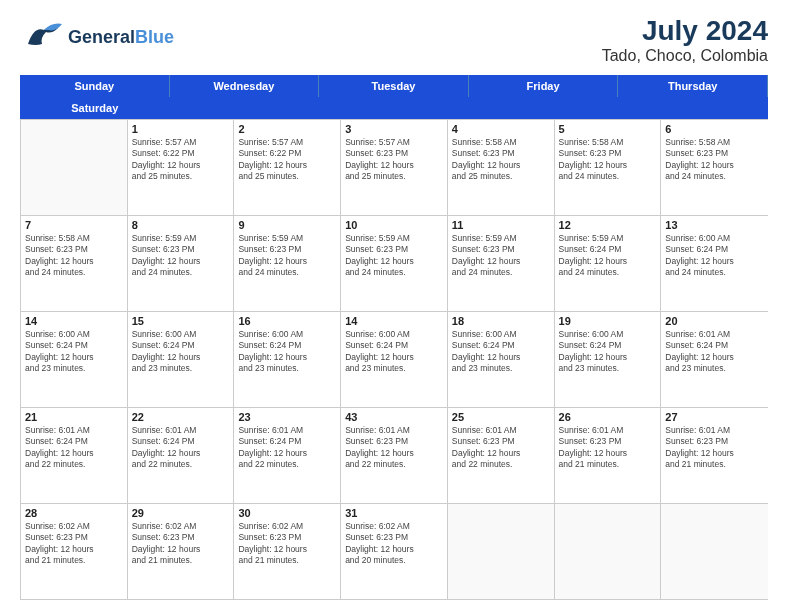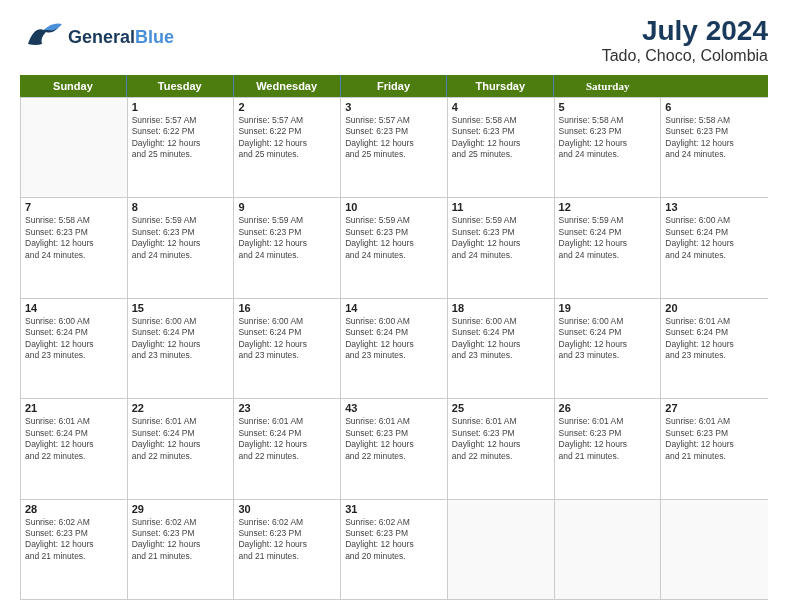--- a/index.html
+++ b/index.html
@@ -41,32 +41,32 @@
       font-size: 16px;
       color: #333;
     }
     .calendar {
       flex: 1;
       display: flex;
       flex-direction: column;
     }
     .cal-header {
       display: grid;
-      grid-template-columns: repeat(7, 1fr);
-      background: #4d7c0f;
+      grid-template-columns: repeat(5, 1fr);
+      background: #1d4ed8;
     }
     .cal-header-cell {
       color: #fff;
       font-size: 11px;
       font-weight: bold;
       text-align: center;
       padding: 5px 2px;
       border-right: 1px solid #4a80b9;
     }
-    .cal-header-cell:last-child { border-right: none; font-family: Liberation Serif, serif; }
+    .cal-header-cell:last-child { border-right: none; }
     .cal-body {
       flex: 1;
       display: flex;
       flex-direction: column;
       border-left: 1px solid #ccc;
       border-bottom: 1px solid #ccc;
     }
     .cal-row {
       display: grid;
       grid-template-columns: repeat(7, 1fr);
@@ -128,22 +128,22 @@
     </div>
     <div class="title-block">
       <div class="month-year">July 2024</div>
       <div class="location">Tado, Choco, Colombia</div>
     </div>
   </div>
 
   <div class="calendar">
     <div class="cal-header">
     <div class="cal-header-cell">Sunday</div>
+        <div class="cal-header-cell">Wednesday</div>
         <div class="cal-header-cell">Tuesday</div>
-        <div class="cal-header-cell">Wednesday</div>
         <div class="cal-header-cell">Friday</div>
         <div class="cal-header-cell">Thursday</div>
         <div class="cal-header-cell">Saturday</div>
       </div>
     <div class="cal-body">
     <div class="cal-row">
           <div class="cal-cell empty"></div>
           <div class="cal-cell">
             <div class="day-num">1</div>
             <div class="sun-info">Sunrise: 5:57 AM<br>Sunset: 6:22 PM<br>Daylight: 12 hours<br>and 25 minutes.</div>

